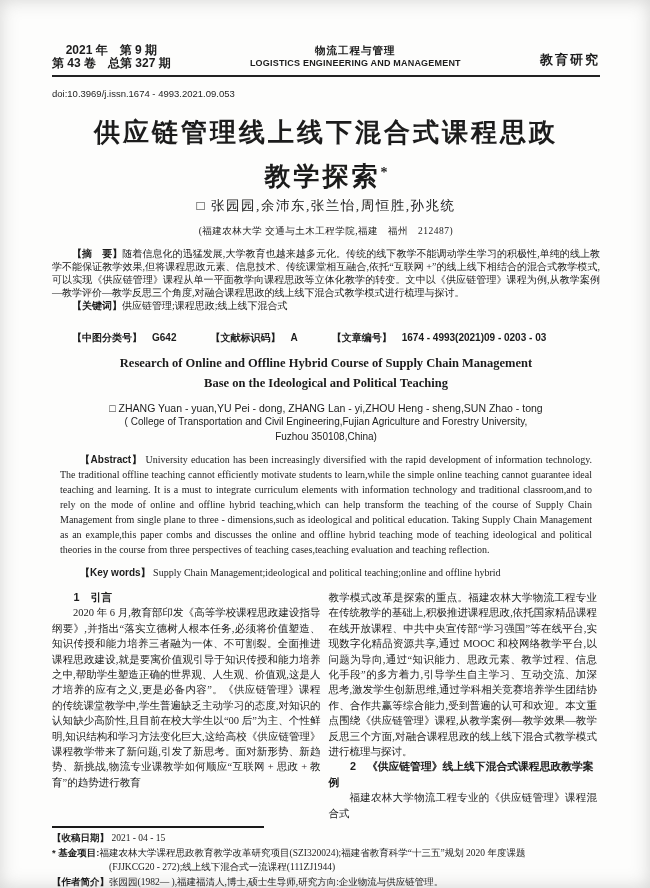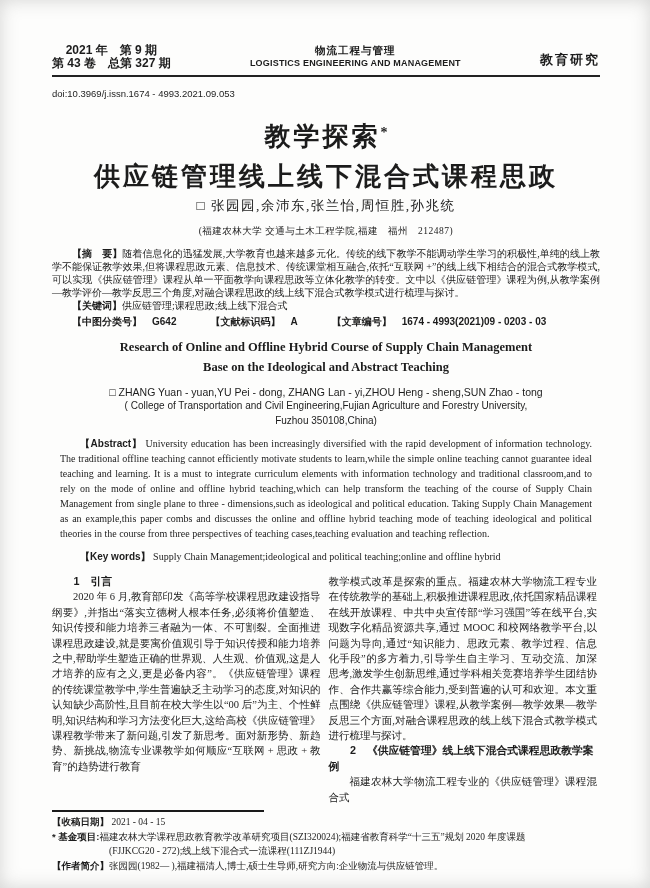--- a/index.html
+++ b/index.html
@@ -28,21 +28,21 @@
   
   .title{margin-top:14px;text-align:center;font-weight:bold;font-size:26px;line-height:40px;letter-spacing:3px;}
   .title .sup{font-size:14px;vertical-align:8px;letter-spacing:0;}
   .authors{text-align:center;font-size:13.5px;letter-spacing:1.5px;}
   .affil{margin-top:10px;text-align:center;font-size:9.5px;letter-spacing:.5px;}
 
   
   .cnabs{margin-top:9px;font-size:10px;line-height:13px;text-align:justify;}
   .cnabs p{margin:0;text-indent:2em;}
   .blabel{font-family:"Liberation Sans","DejaVu Sans",sans-serif;font-weight:bold;}
-  .clcline{margin-top:3px;text-indent:2em;font-family:"Liberation Sans","DejaVu Sans",sans-serif;font-weight:bold;font-size:10px;}
+  .clcline{margin-top:19px;text-indent:2em;font-family:"Liberation Sans","DejaVu Sans",sans-serif;font-weight:bold;font-size:10px;}
   .clcline .gap{display:inline-block;width:34px;}
   .clcline .vgap{display:inline-block;width:10px;}
 
   
   .entitle{margin-top:9px;text-align:center;font-weight:bold;font-size:12.5px;line-height:20px;}
   .enauthors{margin-top:9px;text-align:center;font-family:"Liberation Sans","DejaVu Sans",sans-serif;font-size:10.5px;}
   .enaffil{text-align:center;font-family:"Liberation Sans","DejaVu Sans",sans-serif;font-size:10px;line-height:15px;}
   .enabs{margin-top:5px;font-size:10px;line-height:15px;text-align:justify;}
   .enabs p{margin:8px;text-indent:2em;}
 
@@ -73,38 +73,38 @@
       <div class="jtitle">
         <div class="cn">物流工程与管理</div>
         <div class="en">LOGISTICS ENGINEERING AND MANAGEMENT</div>
       </div>
       <div class="seclabel">教育研究</div>
     </div>
 
     <div class="doi">doi:10.3969/j.issn.1674 - 4993.2021.09.053</div>
 
     <div class="title">
+      <div>供应链管理线上线下混合式课程思政</div>
       <div><span>教学探索</span><span class="sup">*</span></div>
-      <div>供应链管理线上线下混合式课程思政</div>
     </div>
 
     <div class="authors">□ 张园园,余沛东,张兰怡,周恒胜,孙兆统</div>
     <div class="affil">(福建农林大学 交通与土木工程学院,福建　福州　212487)</div>
 
     <div class="cnabs">
       <p><span class="blabel">【摘　要】</span><span>随着信息化的迅猛发展,大学教育也越来越多元化。传统的线下教学不能调动学生学习的积极性,单纯的线上教学不能保证教学效果,但将课程思政元素、信息技术、传统课堂相互融合,依托“互联网 +”的线上线下相结合的混合式教学模式,可以实现《供应链管理》课程从单一平面教学向课程思政等立体化教学的转变。文中以《供应链管理》课程为例,从教学案例—教学评价—教学反思三个角度,对融合课程思政的线上线下混合式教学模式进行梳理与探讨。</span></p>
       <p><span class="blabel">【关键词】</span><span>供应链管理;课程思政;线上线下混合式</span></p>
       <div class="clcline">
         <span>【中图分类号】</span><span class="vgap"></span><span>G642</span><span class="gap"></span><span>【文献标识码】</span><span class="vgap"></span><span>A</span><span class="gap"></span><span>【文章编号】</span><span class="vgap"></span><span>1674 - 4993(2021)09 - 0203 - 03</span>
       </div>
     </div>
 
     <div class="entitle">
       <div>Research of Online and Offline Hybrid Course of Supply Chain Management</div>
-      <div>Base on the Ideological and Abstract Teaching</div>
+      <div>Base on the Ideological and Political Teaching</div>
     </div>
     <div class="enauthors">□ ZHANG Yuan - yuan,YU Pei - dong, ZHANG Lan - yi,ZHOU Heng - sheng,SUN Zhao - tong</div>
     <div class="enaffil">
       <div>( College of Transportation and Civil Engineering,Fujian Agriculture and Forestry University,</div>
       <div>Fuzhou 350108,China)</div>
     </div>
     <div class="enabs">
       <p><span class="blabel">【Abstract】</span><span> University education has been increasingly diversified with the rapid development of information technology. The traditional offline teaching cannot efficiently motivate students to learn,while the simple online teaching cannot guarantee ideal teaching and learning. It is a must to integrate curriculum elements with information technology and traditional classroom,and to rely on the mode of online and offline hybrid teaching,which can help transform the teaching of the course of Supply Chain Management from single plane to three - dimensions,such as ideological and political education. Taking Supply Chain Management as an example,this paper combs and discusses the online and offline hybrid teaching mode of teaching ideological and political theories in the course from three perspectives of teaching cases,teaching evaluation and teaching reflection.</span></p>
       <p><span class="blabel">【Key words】</span><span> Supply Chain Management;ideological and political teaching;online and offline hybrid</span></p>
     </div>

